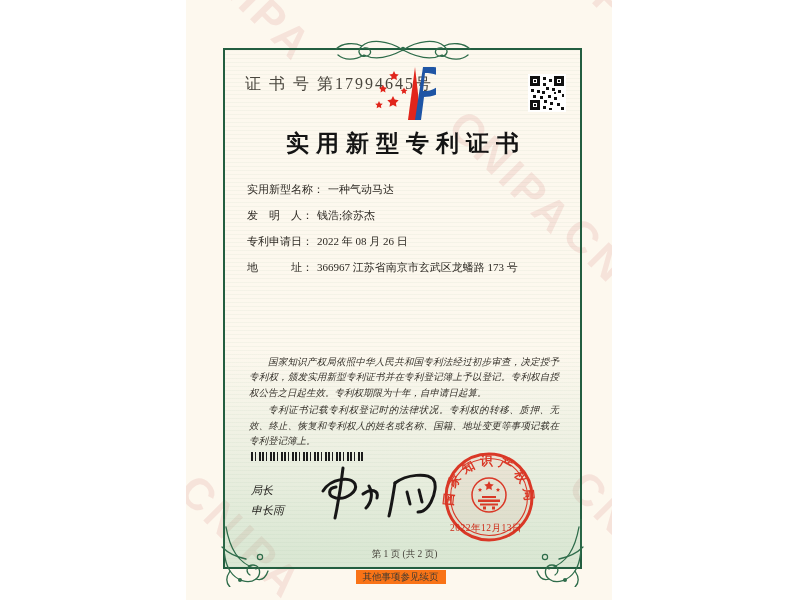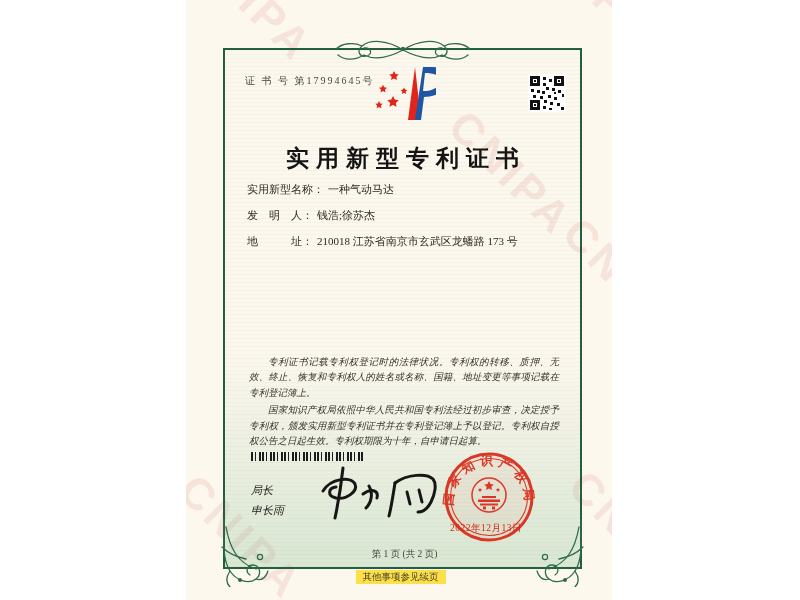--- a/index.html
+++ b/index.html
@@ -16,26 +16,26 @@
     font-weight:bold;font-size:44px;letter-spacing:4px;color:#f6e3da;
     transform:rotate(45deg);z-index:0;user-select:none;
   }
   .frame{
     position:absolute;left:37px;top:48px;width:355px;height:517px;
     border:2px solid #235e40;z-index:1;
     background:
       linear-gradient(180deg, rgba(141,190,152,0) 58%, rgba(141,190,152,0.16) 80%, rgba(146,196,156,0.32) 97%),
       repeating-linear-gradient(0deg, rgba(80,140,100,0.05) 0 1px, rgba(0,0,0,0) 1px 4px);
   }
-  .cert-no{position:absolute;left:20px;top:24px;font-size:10px;letter-spacing:2px;color:#4a463e;}
+  .cert-no{position:absolute;left:20px;top:24px;font-size:16px;letter-spacing:2px;color:#4a463e;}
   .logo{position:absolute;left:50%;top:14px;transform:translateX(-50%);}
   .qr{position:absolute;right:14px;top:24px;width:38px;height:38px;}
   .title{
     position:absolute;top:78px;left:0;width:100%;text-align:center;
-    font-size:23px;font-weight:bold;letter-spacing:7px;text-indent:7px;color:#141414;margin-top:15px;
+    font-size:23px;font-weight:bold;letter-spacing:7px;text-indent:7px;color:#141414;
   }
   .fields{position:absolute;left:22px;right:16px;top:132px;font-size:11px;color:#2e2a24;}
   .field-row{margin-bottom:13px;white-space:nowrap;height:13px;}
   .f-label{color:#2e2a24;}
   .f-value{margin-left:4px;}
   .pair2{margin-left:34px;}
   .paras{
     position:absolute;left:24px;right:21px;top:305px;
     font-size:9.5px;line-height:1.62;text-align:justify;color:#35312a;font-style:italic;
   }
@@ -50,21 +50,21 @@
     font-family:"Liberation Sans","DejaVu Sans",sans-serif;font-size:11px;color:#22201c;line-height:20px;font-style:italic;
   }
   .sig{position:absolute;left:86px;top:410px;z-index:2;}
   .seal{position:absolute;left:217px;top:400px;width:94px;height:94px;z-index:3;opacity:.93;}
   .seal-date{
     position:absolute;left:216px;top:472px;width:90px;text-align:center;z-index:4;
     color:#cf2a17;font-size:9.5px;font-weight:normal;letter-spacing:.5px;white-space:nowrap;
   }
   .page-info{position:absolute;left:4px;right:0;top:498px;text-align:center;font-size:9.5px;color:#46423a;}
   .note{position:absolute;left:37px;width:355px;top:571px;text-align:center;font-size:9.5px;color:#3d3932;z-index:1;}
-  .note span{background:#fde047;padding:2px 7px;}
+  .note span{background:#f97316;padding:2px 7px;}
   .orn-top{position:absolute;left:50%;top:-13px;transform:translateX(-50%);z-index:2;}
   .orn-bl{position:absolute;left:-9px;bottom:-20px;z-index:2;}
   .orn-br{position:absolute;right:-9px;bottom:-20px;transform:scaleX(-1);z-index:2;}
 </style>
 </head>
 <body>
 
 <div class="paper">
 
   <span class="wm" style="left:-12px;top:-26px;">CNIPA</span>
@@ -160,27 +160,30 @@
     <div class="title">实用新型专利证书</div>
 
     <div class="fields">
       <div class="field-row">
         <span class="f-label">实用新型名称：</span><span class="f-value">一种气动马达</span>
       </div>
       <div class="field-row">
         <span class="f-label">发　明　人：</span><span class="f-value">钱浩;徐苏杰</span>
       </div>
       <div class="field-row">
-        <span class="f-label">地　　　址：</span><span class="f-value">210018 江苏省南京市玄武区龙蟠路 173 号</span>
+        <span class="f-label">专利申请日：</span><span class="f-value">2022 年 08 月 26 日</span>
+      </div>
+      <div class="field-row">
+        <span class="f-label">地　　　址：</span><span class="f-value">366967 江苏省南京市玄武区龙蟠路 173 号</span>
       </div>
     </div>
 
     <div class="paras">
+      <p>国家知识产权局依照中华人民共和国专利法经过初步审查，决定授予专利权，颁发实用新型专利证书并在专利登记簿上予以登记。专利权自授权公告之日起生效。专利权期限为十年，自申请日起算。</p>
       <p>专利证书记载专利权登记时的法律状况。专利权的转移、质押、无效、终止、恢复和专利权人的姓名或名称、国籍、地址变更等事项记载在专利登记簿上。</p>
-      <p>国家知识产权局依照中华人民共和国专利法经过初步审查，决定授予专利权，颁发实用新型专利证书并在专利登记簿上予以登记。专利权自授权公告之日起生效。专利权期限为十年，自申请日起算。</p>
     </div>
 
     <div class="barcode"></div>
 
     <div class="director">
       <div>局长</div>
       <div>申长雨</div>
     </div>
 
     <svg class="sig" width="140" height="62" viewBox="0 0 140 62">

